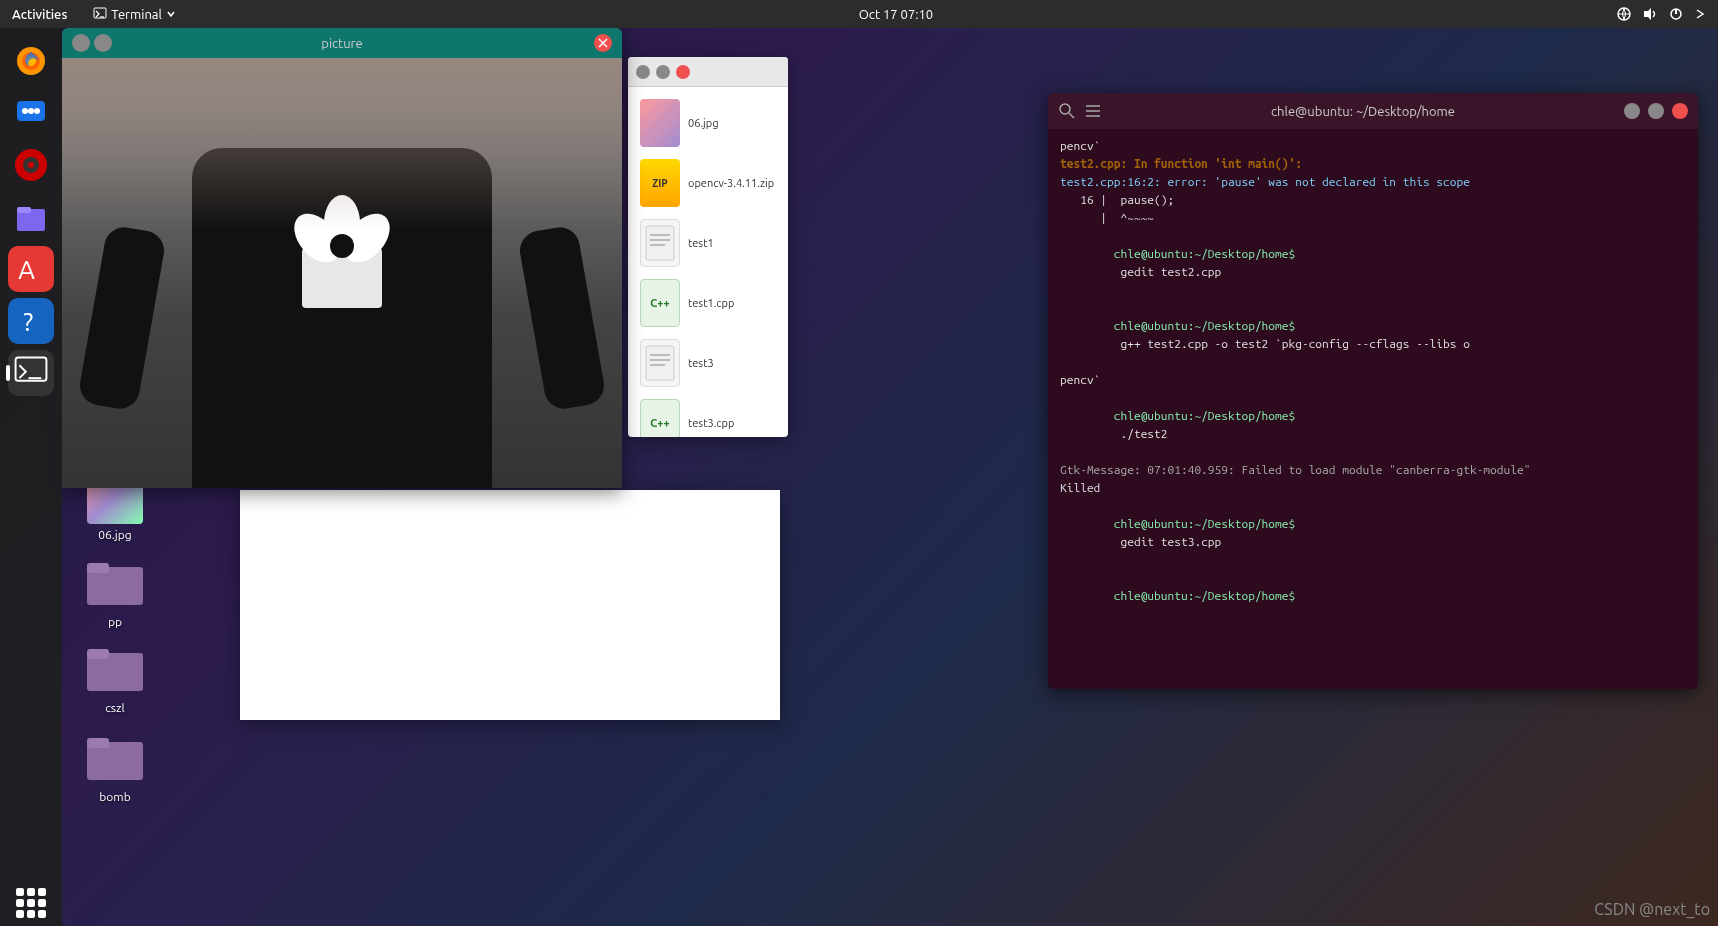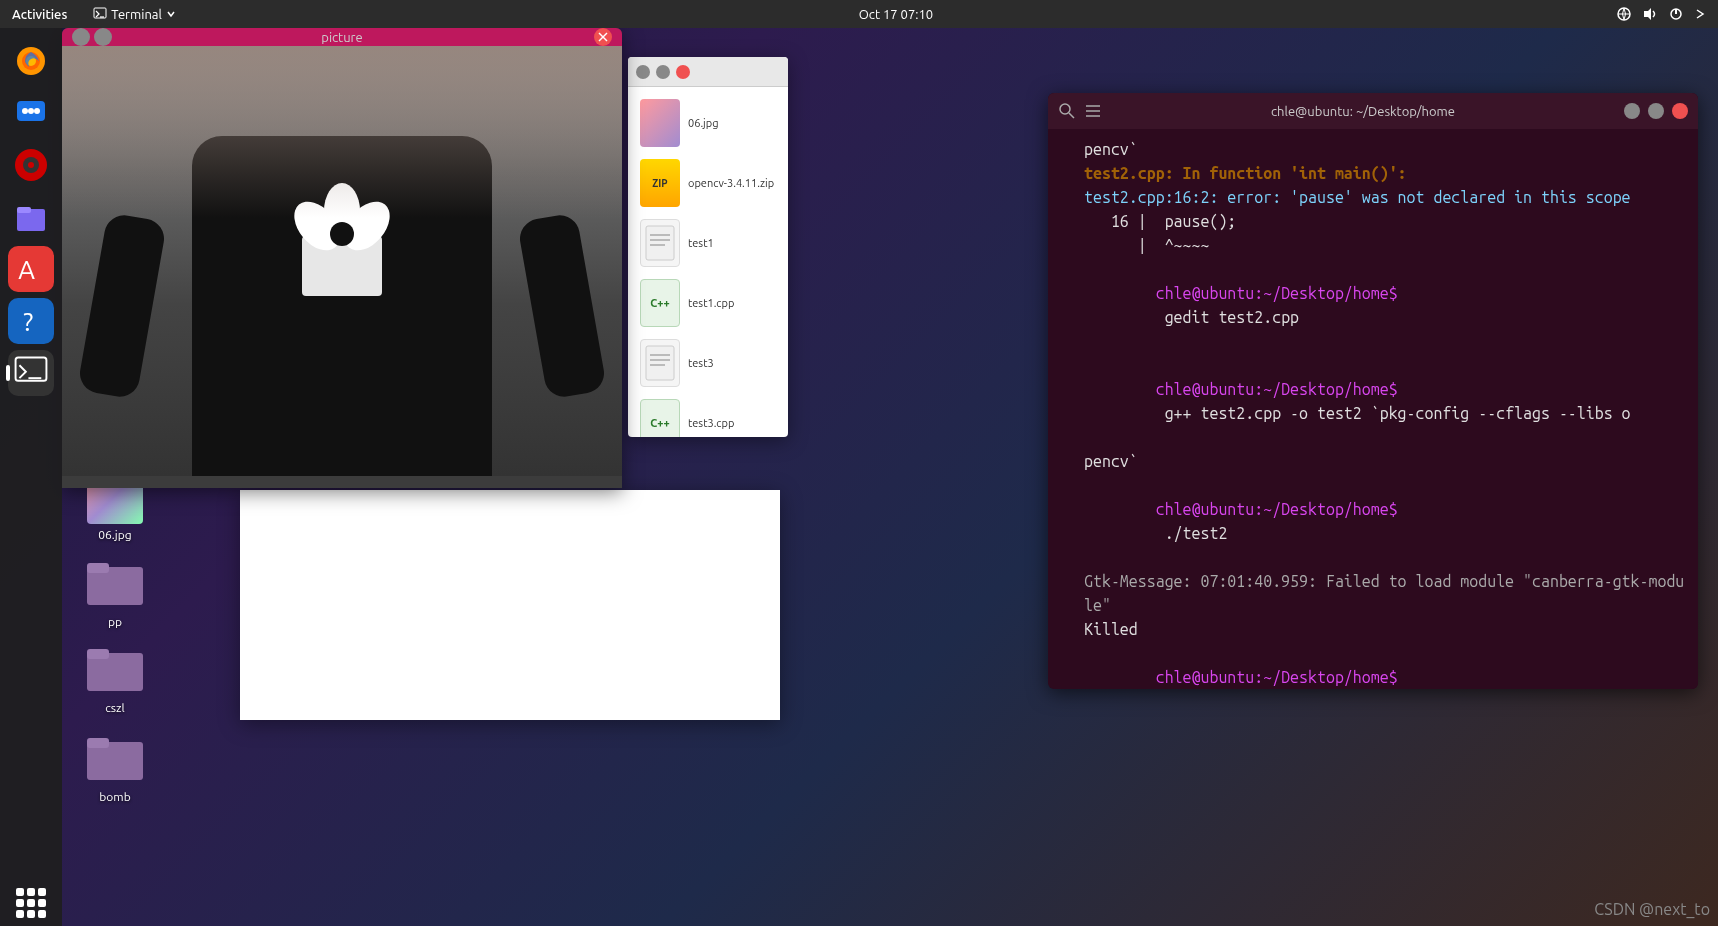--- a/index.html
+++ b/index.html
@@ -130,22 +130,22 @@
       position: absolute;
       top: 28px; left: 62px;
       width: 560px; height: 460px;
       background: #3c3c3c;
       border-radius: 6px 6px 0 0;
       box-shadow: 0 4px 20px rgba(0,0,0,0.5);
       z-index: 30;
       overflow: hidden;
     }
     .window-titlebar {
-      height: 18px;
-      background: #be185d;
+      height: 30px;
+      background: #0f766e;
       display: flex;
       align-items: center;
       padding: 0 10px;
       position: relative;
     }
     .window-title-center {
       position: absolute;
       left: 50%; transform: translateX(-50%);
       color: #ccc;
       font-size: 13px;
@@ -283,30 +283,29 @@
       border-radius: 50%; border: none; cursor: pointer;
     }
     .term-close { background: #f05050; }
     .term-max { background: #888; }
     .term-min { background: #888; }
     .terminal-body {
       padding: 8px 12px;
       height: calc(100% - 36px);
       overflow-y: auto;
       font-family: 'Ubuntu Mono', 'Courier New', monospace;
-      font-size: 16px;
+      font-size: 12px;
       line-height: 1.5;
       color: #e0e0e0;
       background: #2d0a1e;
-      margin-left: 24px;
     }
     .term-line { white-space: pre-wrap; word-break: break-all; }
     .term-error-bold { color: #7dd3fc; font-weight: normal; }
     .term-normal { color: #e0e0e0; }
-    .term-green { color: #d946ef; }
+    .term-green { color: #86efac; }
     .term-msg { color: #aaa; }
     .term-bold { font-weight: bold; color: #a16207; }
 
     
     .csdn-watermark {
       position: absolute;
       bottom: 8px; right: 8px;
       color: #888;
       font-size: 16px;
     }

